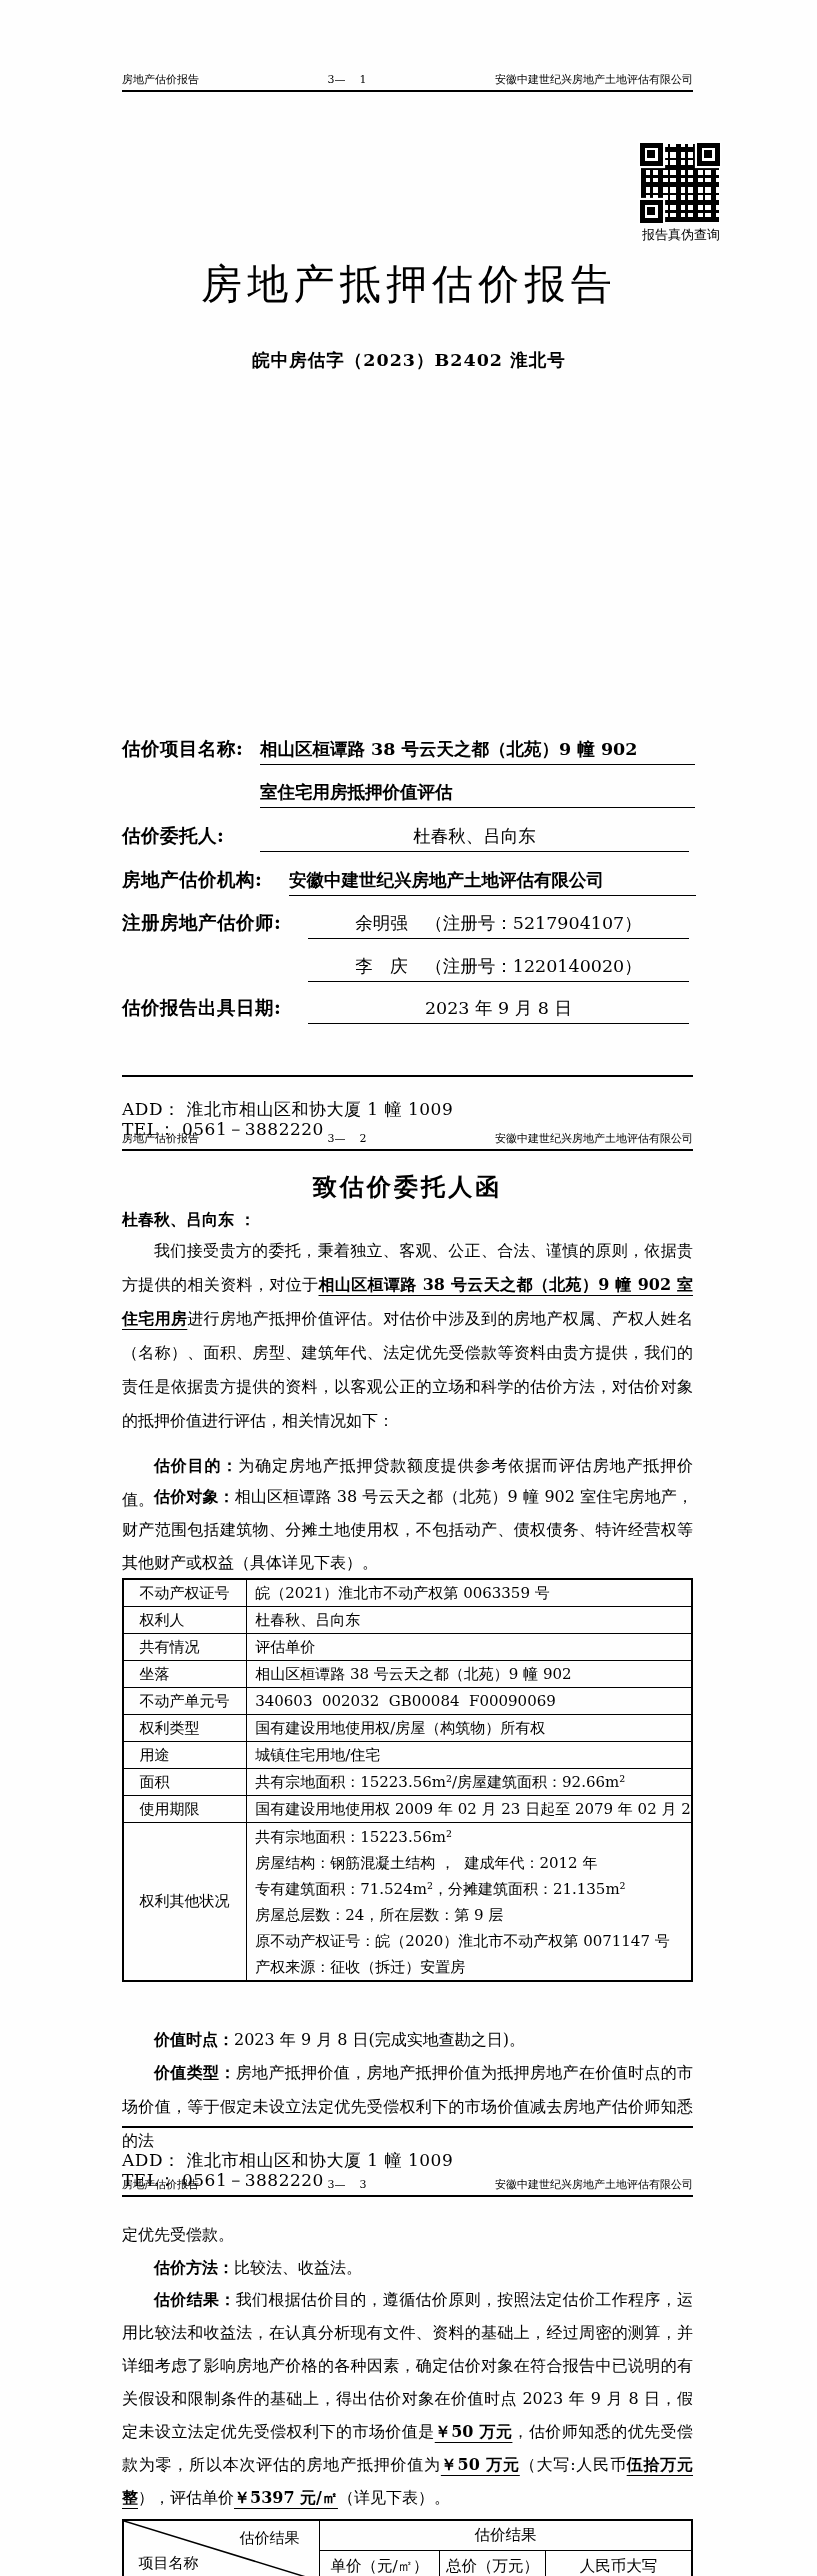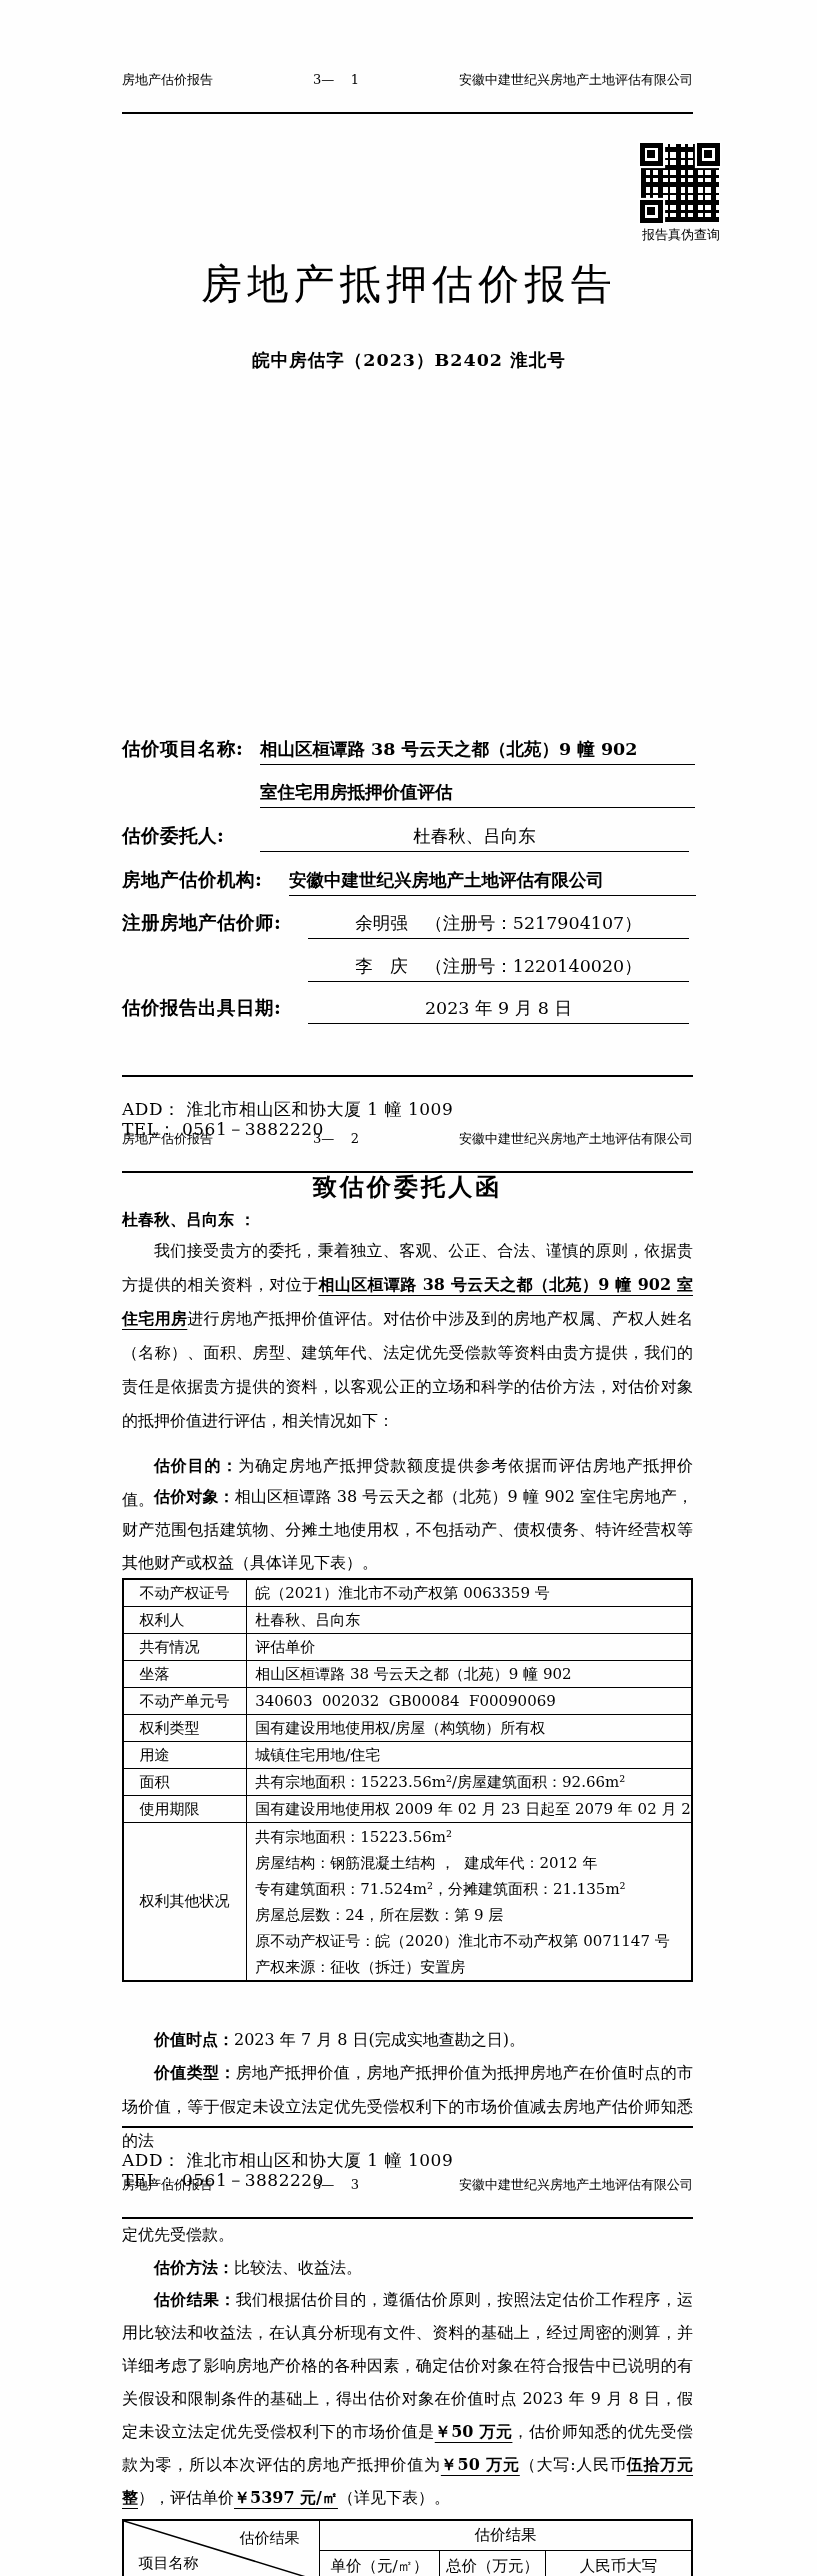--- a/index.html
+++ b/index.html
@@ -9,22 +9,22 @@
     height:3300px;
     background:#fefefe;
     color:#000;
     font-family:"DejaVu Serif","Liberation Serif",serif;
     overflow:hidden;
   }
   
   .phead{
     position:absolute; left:122px; width:571px;
     display:flex; justify-content:space-between; align-items:flex-end;
-    font-size:13px; line-height:15.5px;
-    border-bottom:2.1px solid #000; padding-bottom:24px;
+    font-size:11px; line-height:15.5px;
+    border-bottom:2.1px solid #000; padding-bottom:2px;
   }
   .phead .pno{white-space:pre;}
   
   .pfoot{
     position:absolute; left:122px; width:571px;
     border-top:2.6px solid #000; padding-top:23px;
     font-size:17px; line-height:19.6px; letter-spacing:0.5px;
   }
   
   .qr{position:absolute; left:640px; top:143px; width:80px; height:80px; background:#fff;}
@@ -192,21 +192,21 @@
         <span>房屋结构：钢筋混凝土结构 ，  建成年代：2012 年</span>
         <span>专有建筑面积：71.524m²，分摊建筑面积：21.135m²</span>
         <span>房屋总层数：24，所在层数：第 9 层</span>
         <span>原不动产权证号：皖（2020）淮北市不动产权第 0071147 号</span>
         <span>产权来源：征收（拆迁）安置房</span>
       </div>
     </div>
   </div>
 
   <div class="para indent" style="top:2023px;">
-    <span class="blabel">价值时点：</span><span>2023 年 7 月 8 日(完成实地查勘之日)。</span>
+    <span class="blabel">价值时点：</span><span>2023 年 9 月 8 日(完成实地查勘之日)。</span>
   </div>
 
   <div class="para indent" style="top:2056px;">
     <span class="blabel">价值类型：</span><span>房地产抵押价值，房地产抵押价值为抵押房地产在价值时点的市场价值，等于假定未设立法定优先受偿权利下的市场价值减去房地产估价师知悉的法</span>
   </div>
 
   <div class="pfoot" style="top:2126px;">
     <div>ADD： 淮北市相山区和协大厦 1 幢 1009</div>
     <div>TEL： 0561－3882220</div>
   </div>

